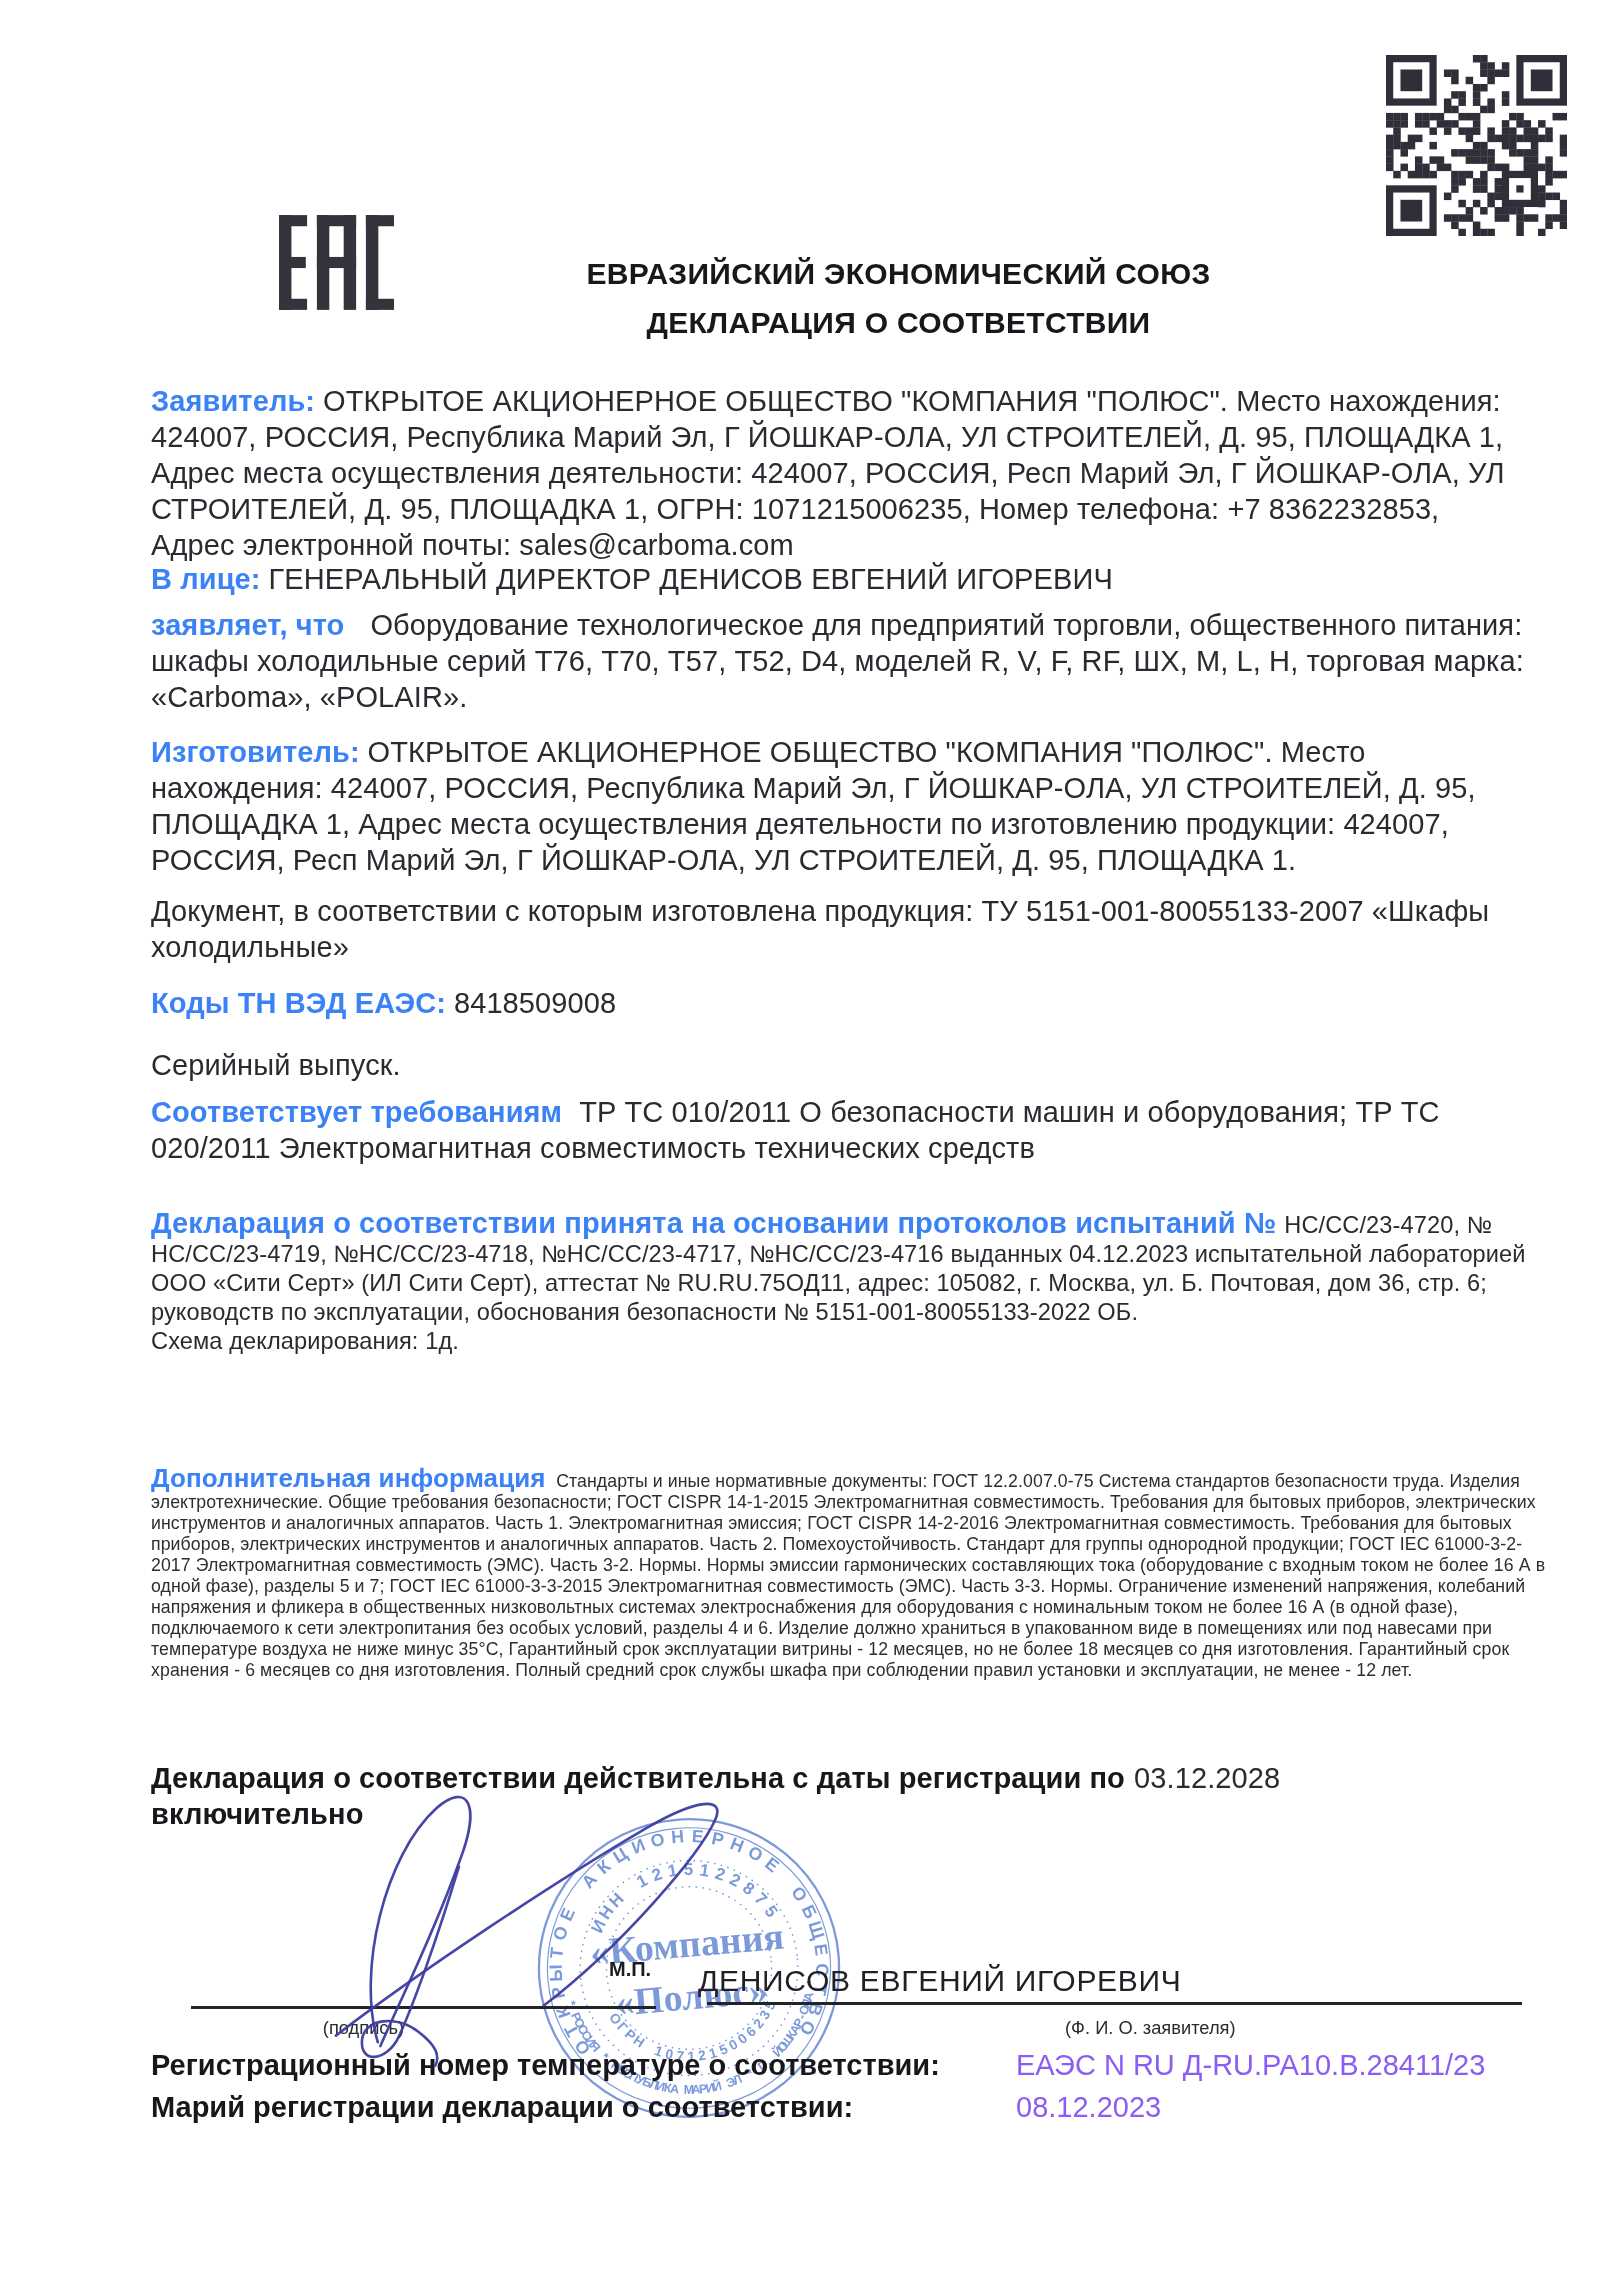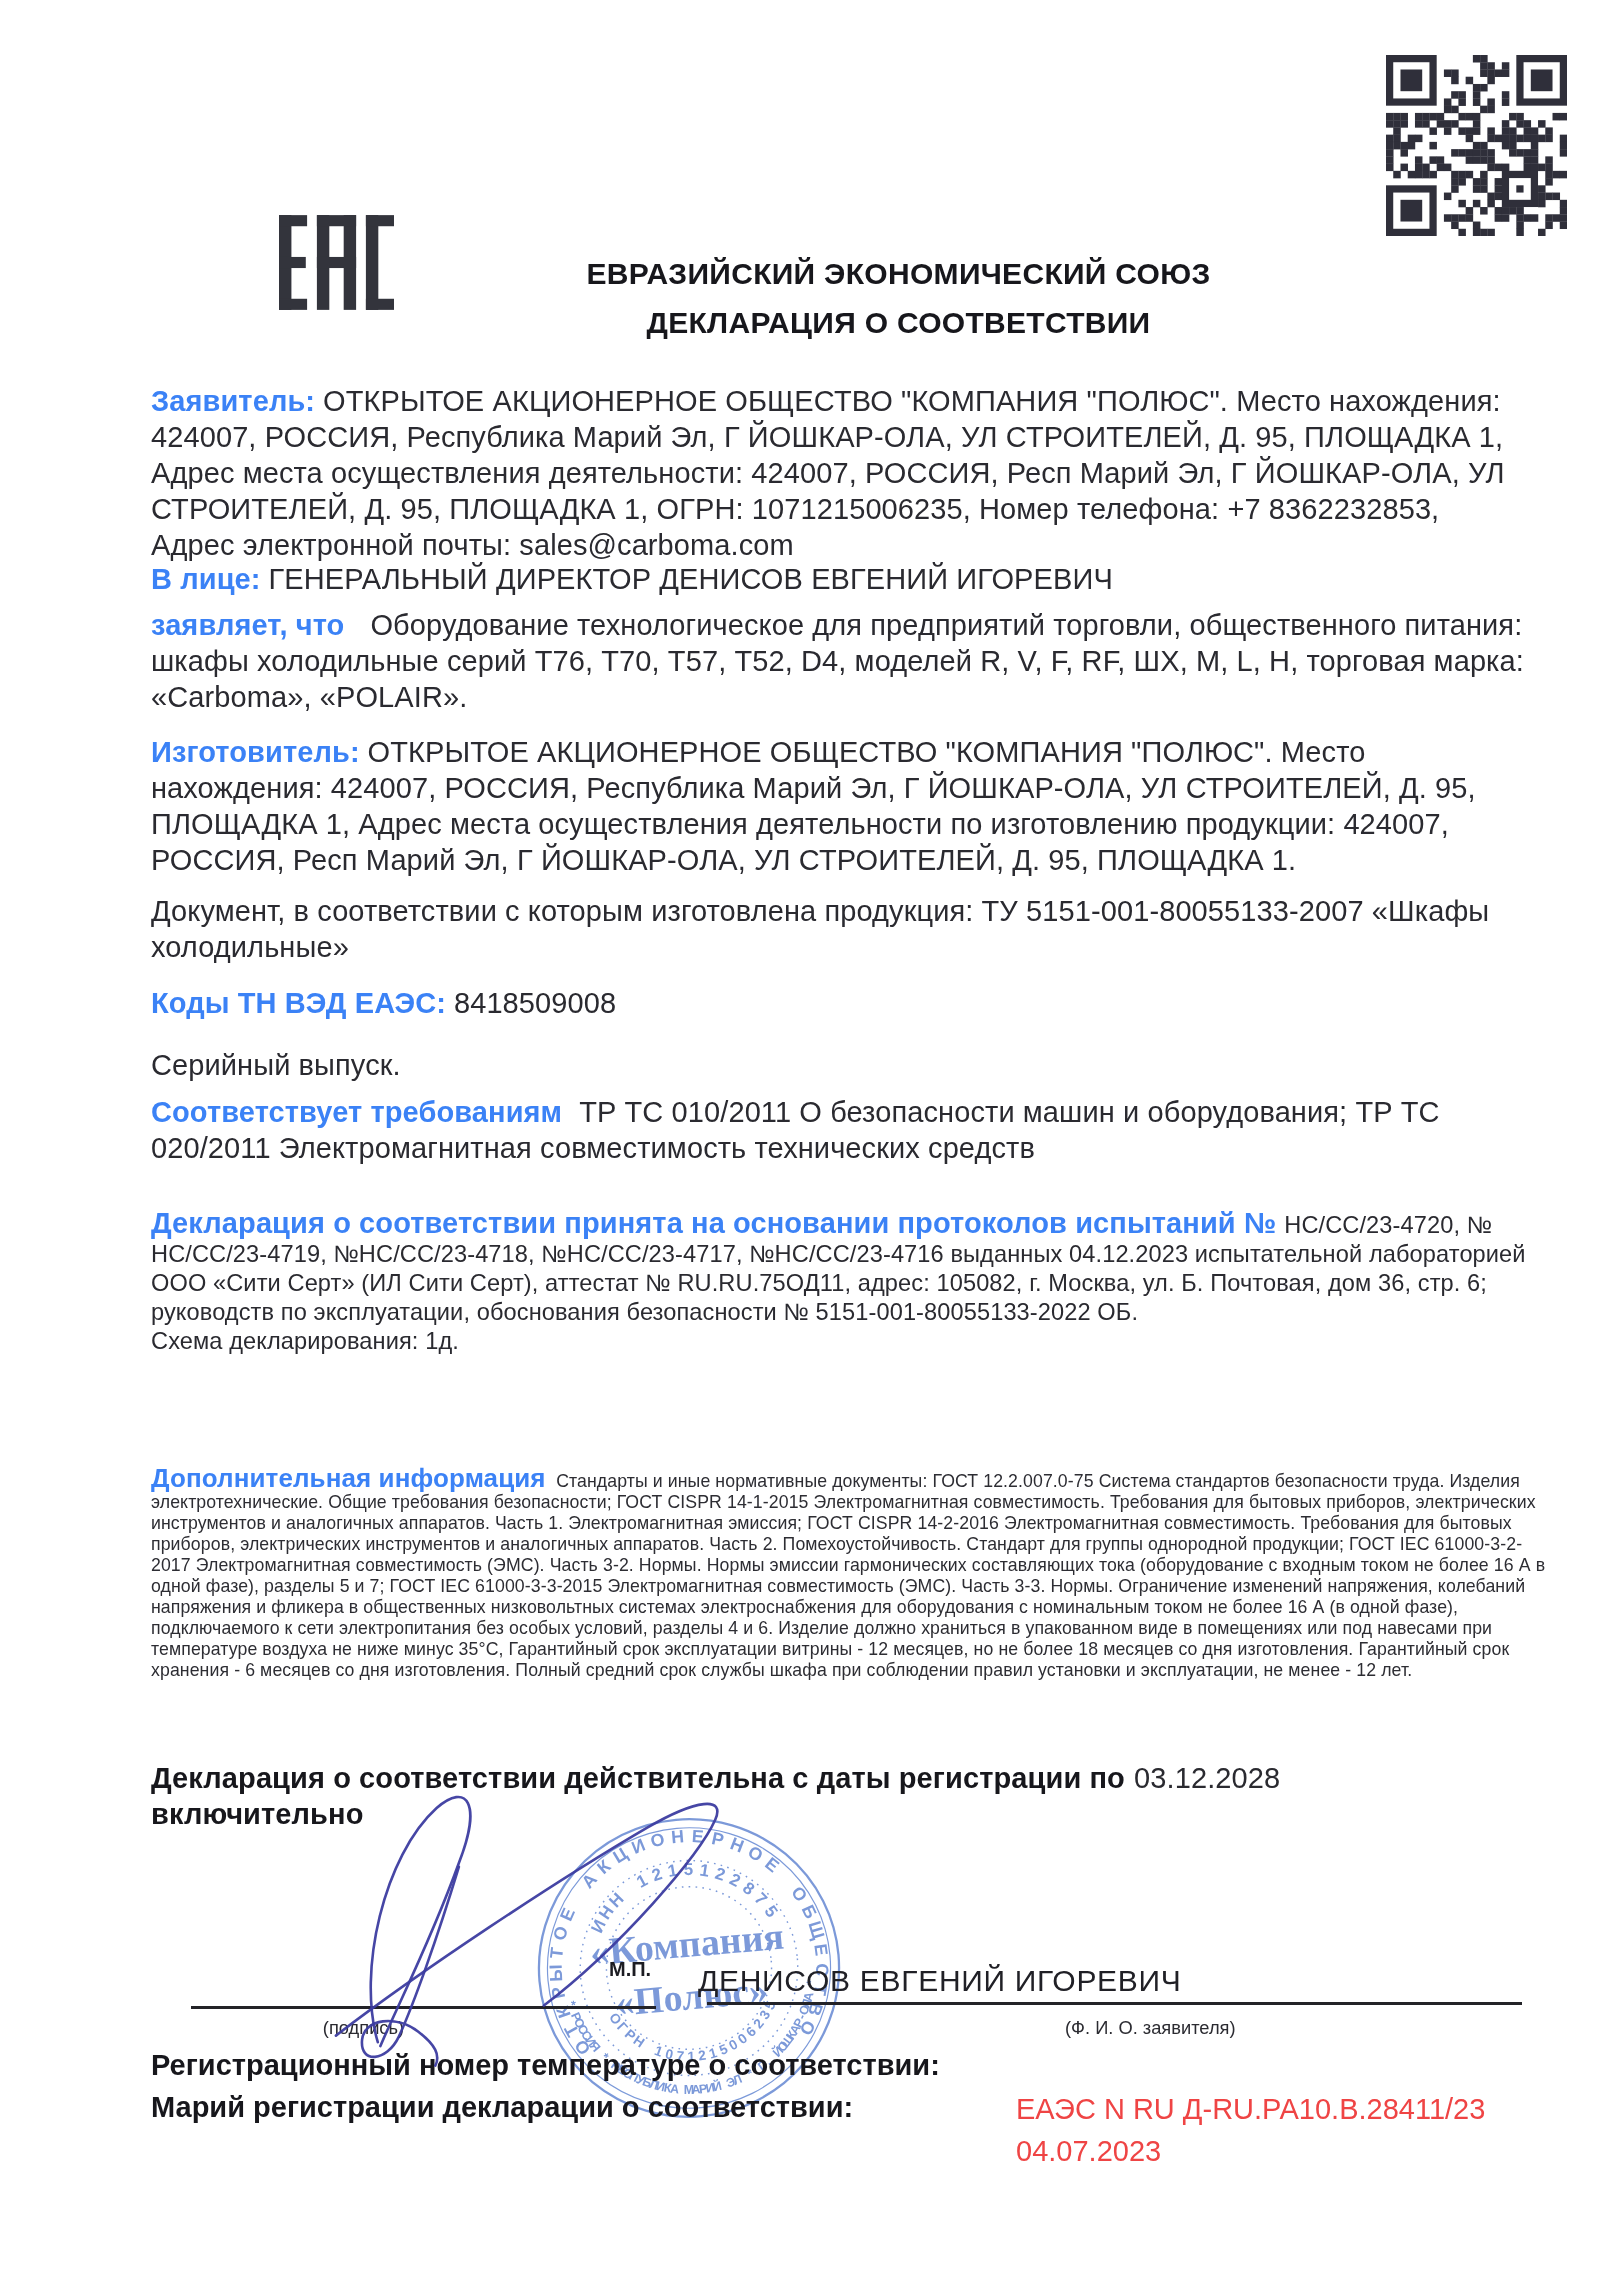--- a/index.html
+++ b/index.html
@@ -25,21 +25,21 @@
   .scheme-line{display:block;}
   
   .validity b{color:#17171c;}
   .validity .date{font-weight:400;margin-left:9.2px;color:#2a2a30;}
   
   .rule{position:absolute;height:2.6px;background:#232328;z-index:8;}
   .caption{position:absolute;font-size:18.3px;color:#2b2b31;z-index:8;}
   .mp{position:absolute;left:609px;top:1958px;font-size:20px;font-weight:700;color:#1c1c22;z-index:9;}
   .fio-name{position:absolute;left:698px;top:1964px;font-size:30px;color:#202026;letter-spacing:0.7px;z-index:9;white-space:nowrap;}
   .reg-label{position:absolute;left:151px;font-size:29px;font-weight:700;color:#17171c;white-space:nowrap;z-index:8;}
-  .reg-value{position:absolute;left:1016px;font-size:29px;color:#ef4444;white-space:nowrap;z-index:8;margin-top:44px;}
+  .reg-value{position:absolute;left:1016px;font-size:29px;color:#8b5cf6;white-space:nowrap;z-index:8;}
   .stamp-svg{position:absolute;left:535px;top:1814px;z-index:5;opacity:0.88;}
   .sign-svg{position:absolute;left:281px;top:1775px;z-index:10;}
   .qr-svg{position:absolute;left:1386px;top:55px;}
   .eac-svg{position:absolute;left:279px;top:215px;}
 </style>
 </head>
 <body>
 
 <div class="page">
 
@@ -453,16 +453,16 @@
   <div class="fio-name">ДЕНИСОВ ЕВГЕНИЙ ИГОРЕВИЧ</div>
 
   <div class="rule" style="left:191px;top:2006px;width:465px;"></div>
   <div class="rule" style="left:707px;top:2002px;width:815px;"></div>
   <div class="caption" style="left:275px;top:2017px;width:177px;text-align:center;">(подпись)</div>
   <div class="caption" style="left:1065px;top:2017px;">(Ф. И. О. заявителя)</div>
 
   <div class="reg-label" style="top:2049px;">Регистрационный номер температуре о соответствии:</div>
   <div class="reg-value" style="top:2049px;">ЕАЭС N RU Д-RU.РА10.В.28411/23</div>
   <div class="reg-label" style="top:2091px;">Марий регистрации декларации о соответствии:</div>
-  <div class="reg-value" style="top:2091px;">04.07.2023</div>
+  <div class="reg-value" style="top:2091px;">08.12.2023</div>
 
 </div>
 
 
 </body></html>

